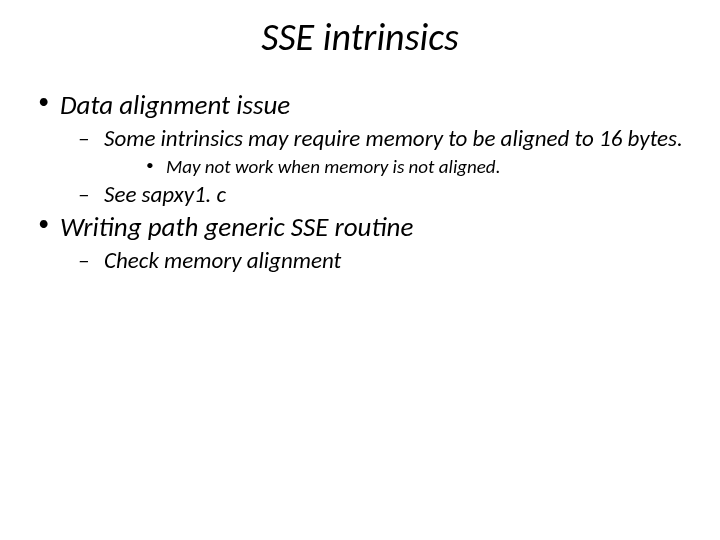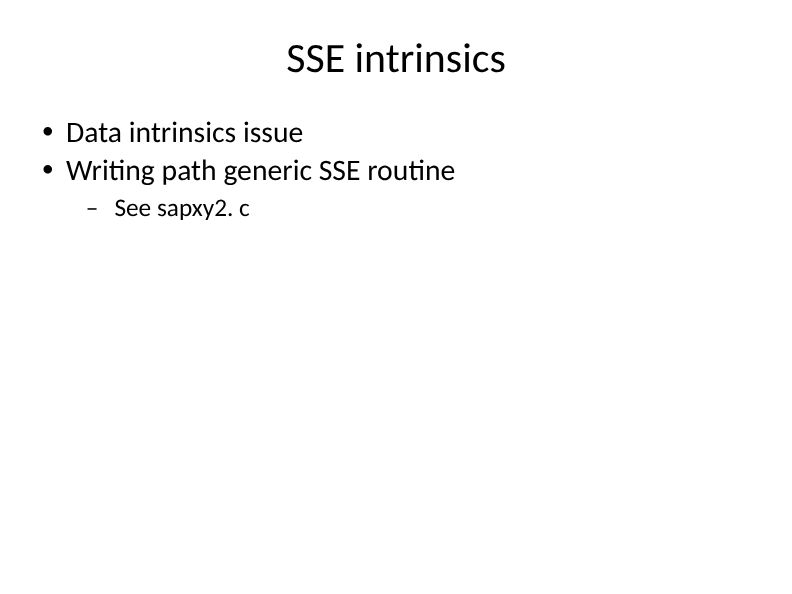--- a/index.html
+++ b/index.html
@@ -7,21 +7,22 @@
     width: 720px;
     height: 540px;
     background: #fff;
     font-family: Calibri, Arial, sans-serif;
     color: #000;
     overflow: hidden;
   }
   .slide {
     width: 100%;
     height: 100%;
-    padding: 24px 36px;
+    padding: 8px 36px;
+    font-style: italic;
   }
   .title {
     text-align: center;
     font-size: 38px;
     font-weight: 400;
     margin-bottom: 28px;
     margin-top: 6px;
   }
   ul { list-style: none; }
   .lvl1 {
@@ -77,24 +78,37 @@
   }
 </style>
 </head>
 <body>
 
 <div class="slide">
   <h1 class="title">SSE intrinsics</h1>
 
   <ul class="lvl1">
     <li>
-      <span>Data intrinsics issue</span>
+      <span>Data alignment issue</span>
+      <ul class="lvl2">
+        <li>
+          <span>Some intrinsics may require memory to be aligned to 16 bytes.</span>
+          <ul class="lvl3">
+            <li>
+              <span>May not work when memory is not aligned.</span>
+            </li>
+          </ul>
+        </li>
+        <li>
+          <span>See sapxy1. c</span>
+        </li>
+      </ul>
     </li>
     <li>
       <span>Writing path generic SSE routine</span>
       <ul class="lvl2">
         <li>
-          <span> See sapxy2. c</span>
+          <span>Check memory alignment</span>
         </li>
       </ul>
     </li>
   </ul>
 </div>
 
 </body></html>

